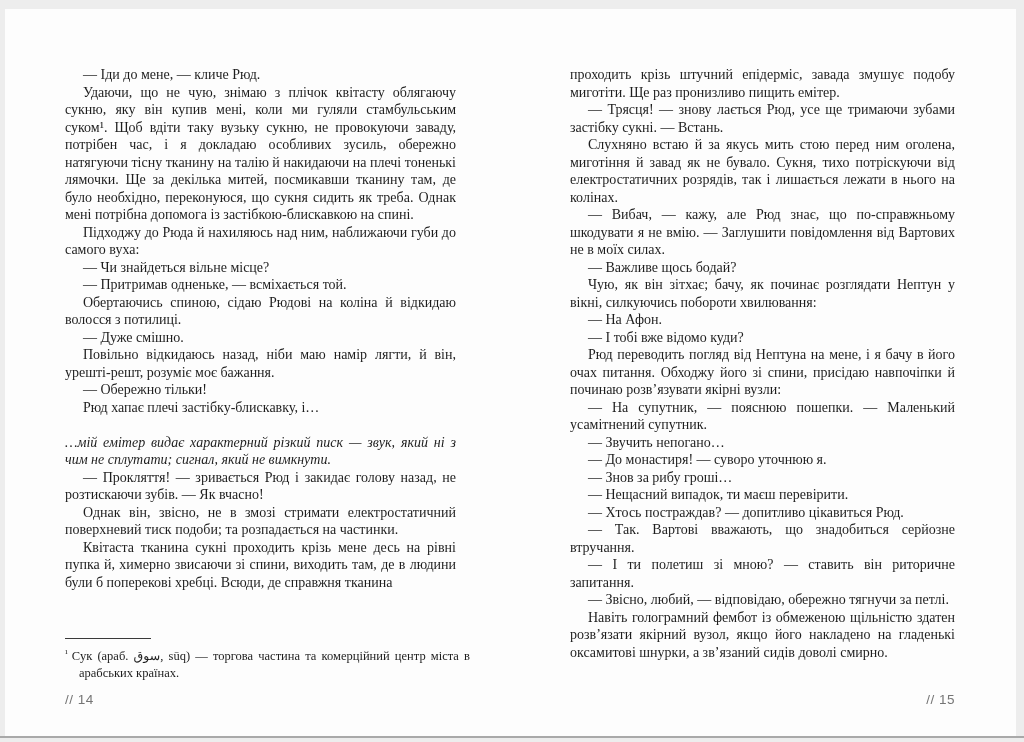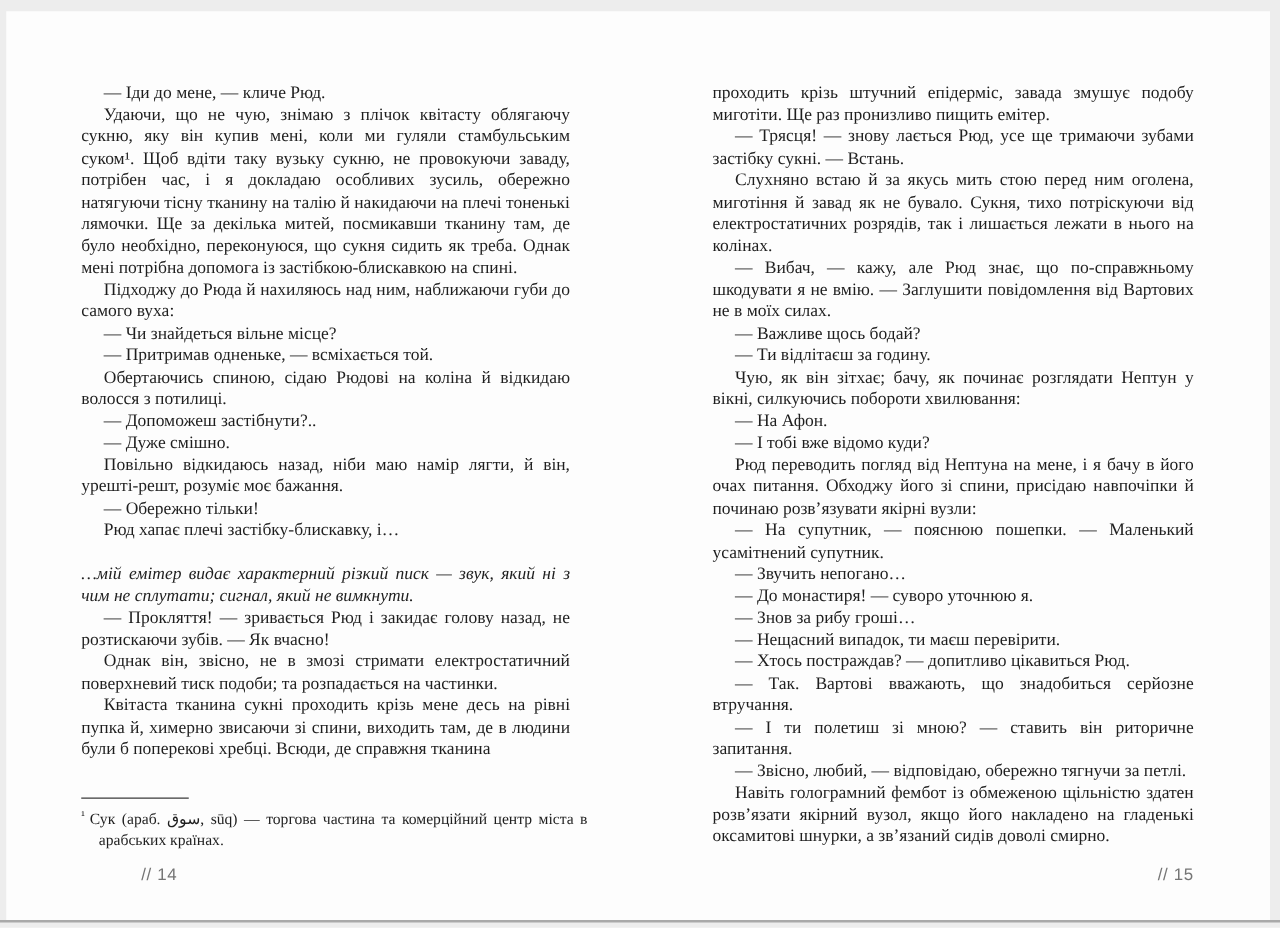--- a/index.html
+++ b/index.html
@@ -69,57 +69,55 @@
     margin-right: 4px;
   }
   .page-number {
     position: absolute;
     top: 683px;
     font-family: "Liberation Sans", sans-serif;
     font-size: 13.5px;
     letter-spacing: 0.5px;
     color: #757575;
   }
-  .pn-left  { left: 60px; margin-left: 48px; }
+  .pn-left  { left: 60px; }
   .pn-right { left: 565px; width: 385px; text-align: right; }
 </style>
 </head>
 <body>
 
 <div class="spread">
   <div>
     <div class="main-text main-text-left" id="left-text">
         <p class="indent">— Іди до мене, — кличе Рюд.</p>
         <p class="indent">Удаючи, що не чую, знімаю з плічок квітасту облягаючу сукню, яку він купив мені, коли ми гуляли стамбульським суком¹. Щоб вдіти таку вузьку сукню, не провокуючи заваду, потрібен час, і я докладаю особливих зусиль, обережно натягуючи тісну тканину на талію й накидаючи на плечі тоненькі лямочки. Ще за декілька митей, посмикавши тканину там, де було необхідно, переконуюся, що сукня сидить як треба. Однак мені потрібна допомога із застібкою-блискавкою на спині.</p>
         <p class="indent">Підходжу до Рюда й нахиляюсь над ним, наближаючи губи до самого вуха:</p>
         <p class="indent">— Чи знайдеться вільне місце?</p>
         <p class="indent">— Притримав одненьке, — всміхається той.</p>
         <p class="indent">Обертаючись спиною, сідаю Рюдові на коліна й відкидаю волосся з потилиці.</p>
-        <p class="indent">— Допоможеш застібнути?..</p>
         <p class="indent">— Дуже смішно.</p>
         <p class="indent">Повільно відкидаюсь назад, ніби маю намір лягти, й він, урешті-решт, розуміє моє бажання.</p>
         <p class="indent">— Обережно тільки!</p>
         <p class="indent">Рюд хапає плечі застібку-блискавку, і…</p>
         <p class="space-before">…мій емітер видає характерний різкий писк — звук, який ні з чим не сплутати; сигнал, який не вимкнути.</p>
         <p class="indent">— Прокляття! — зривається Рюд і закидає голову назад, не розтискаючи зубів. — Як вчасно!</p>
         <p class="indent">Однак він, звісно, не в змозі стримати електростатичний поверхневий тиск подоби; та розпадається на частинки.</p>
         <p class="indent">Квітаста тканина сукні проходить крізь мене десь на рівні пупка й, химерно звисаючи зі спини, виходить там, де в людини були б поперекові хребці. Всюди, де справжня тканина</p>
       </div>
     <div class="footnote-rule"></div>
     <div class="footnote"><span class="fn-marker">¹</span><span>Сук (араб. سوق, sūq) — торгова частина та комерційний центр міста в арабських країнах.</span></div>
     <div class="page-number pn-left">// 14</div>
   </div>
   <div>
     <div class="main-text main-text-right" id="right-text">
         <p>проходить крізь штучний епідерміс, завада змушує подобу миготіти. Ще раз пронизливо пищить емітер.</p>
         <p class="indent">— Трясця! — знову лається Рюд, усе ще тримаючи зубами застібку сукні. — Встань.</p>
         <p class="indent">Слухняно встаю й за якусь мить стою перед ним оголена, миготіння й завад як не бувало. Сукня, тихо потріскуючи від електростатичних розрядів, так і лишається лежати в нього на колінах.</p>
         <p class="indent">— Вибач, — кажу, але Рюд знає, що по-справжньому шкодувати я не вмію. — Заглушити повідомлення від Вартових не в моїх силах.</p>
         <p class="indent">— Важливе щось бодай?</p>
-        <p class="indent">— Ти відлітаєш за годину.</p>
         <p class="indent">Чую, як він зітхає; бачу, як починає розглядати Нептун у вікні, силкуючись побороти хвилювання:</p>
         <p class="indent">— На Афон.</p>
         <p class="indent">— І тобі вже відомо куди?</p>
         <p class="indent">Рюд переводить погляд від Нептуна на мене, і я бачу в його очах питання. Обходжу його зі спини, присідаю навпочіпки й починаю розв’язувати якірні вузли:</p>
         <p class="indent">— На супутник, — пояснюю пошепки. — Маленький усамітнений супутник.</p>
         <p class="indent">— Звучить непогано…</p>
         <p class="indent">— До монастиря! — суворо уточнюю я.</p>
         <p class="indent">— Знов за рибу гроші…</p>
         <p class="indent">— Нещасний випадок, ти маєш перевірити.</p>
         <p class="indent">— Хтось постраждав? — допитливо цікавиться Рюд.</p>

